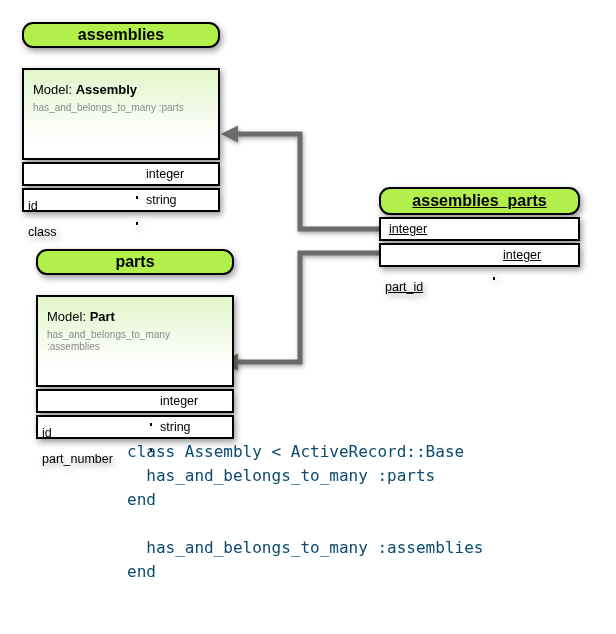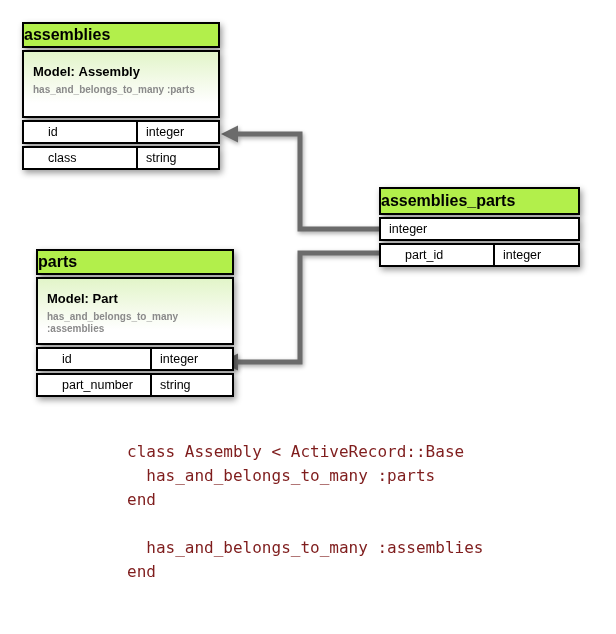--- a/index.html
+++ b/index.html
@@ -20,79 +20,79 @@
   }
 
   .db-table {
     position: absolute;
     filter: drop-shadow(2px 3px 3px rgba(0,0,0,0.40));
   }
 
   .tbl-header {
     border: 2px solid #000;
     background: var(--green);
-    text-align: left;
+    text-align: center;
     font-weight: bold;
     font-size: 16px;
     line-height: 22px;
     height: 26px;
-    border-radius: 0;
+    border-radius: 11px;
   }
   .tbl-header.tall { height: 28px; line-height: 24px; }
 
   .tbl-model {
     border: 2px solid #000;
-    margin-top: 2px;
-    height: 68px;
+    margin-top: 20px;
+    height: 92px;
     padding: 12px 9px 0 9px;
     background: linear-gradient(to bottom, var(--grad-top) 0%, #f3fae8 45%, #ffffff 80%);
-    font-weight: bold;
   }
   .model-line { font-size: 13px; line-height: 15px; }
   .assoc-line { font-size: 10px; line-height: 12px; color: var(--assoc); margin-top: 5px; }
 
   .tbl-row {
     border: 2px solid #000;
     margin-top: 2px;
     height: 24px;
     display: flex;
     background: #ffffff;
     font-size: 12.5px;
   }
   .cell-name {
     width: 114px;
     border-right: 2px solid #000;
-    padding: 3px 0 0 24px;
+    padding: 3px 0 0 4px;
+    margin-top: 32px;
   }
   .cell-type {
     flex: 1;
     padding: 3px 0 0 8px;
     border-radius: 9px;
   }
 
   #tbl-assemblies       { left: 22px;  top: 22px;  width: 198px; }
   #tbl-parts            { left: 36px;  top: 249px; width: 198px; }
-  #tbl-assemblies-parts { left: 379px; top: 187px; width: 201px; }
+  #tbl-assemblies-parts { left: 379px; top: 187px; width: 201px; text-decoration: underline; }
 
   #connectors {
     position: absolute;
     left: 0; top: 0;
     width: 616px; height: 430px;
     filter: drop-shadow(1px 2px 2px rgba(0,0,0,0.35));
     pointer-events: none;
   }
 
   .code {
     position: absolute;
     left: 127px;
     top: 440px;
     font-family: "DejaVu Sans Mono", "Liberation Mono", monospace;
     font-size: 16px;
     line-height: 24px;
-    color: #7f1d1d;
+    color: #0c4a6e;
   }
   .code-line { white-space: pre; }
   .code-gap { height: 24px; }
 </style>
 </head>
 <body>
 
 <svg id="connectors" viewBox="0 0 616 430" xmlns="http://www.w3.org/2000/svg">
   <g>
     <path d="M380,229 H300 V134 H237" fill="none" stroke="#6b6b6b" stroke-width="5"></path>

